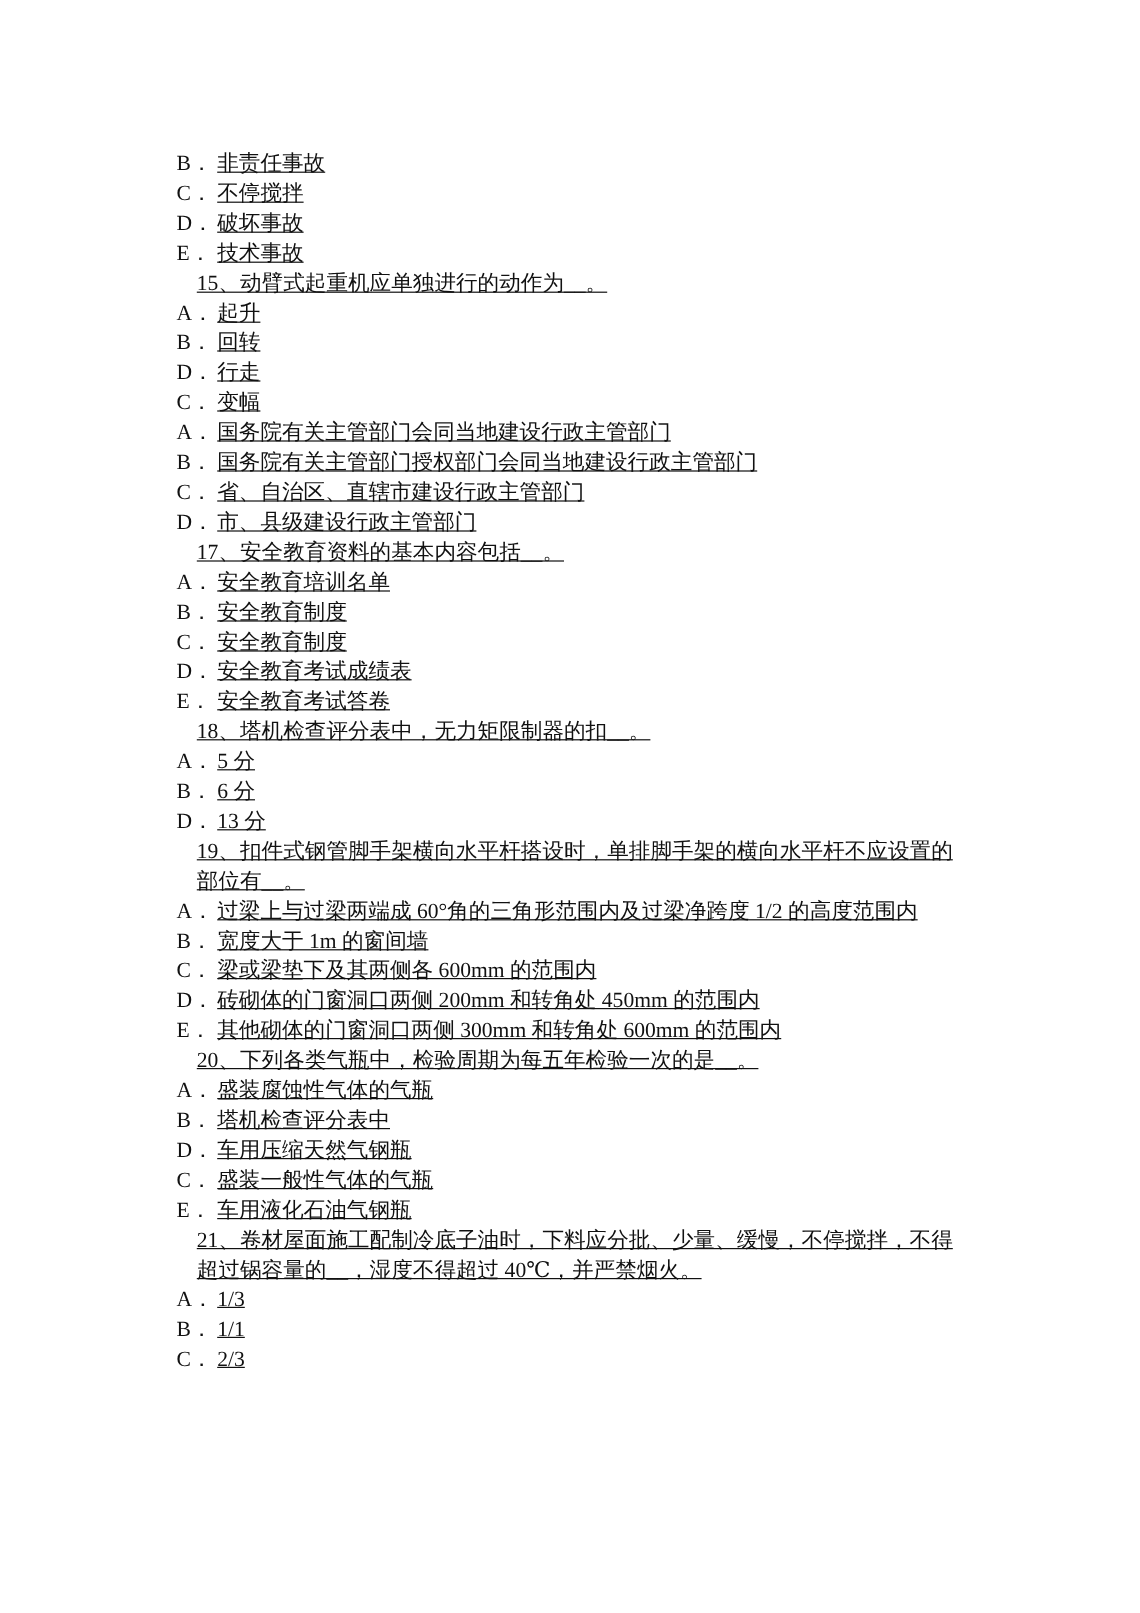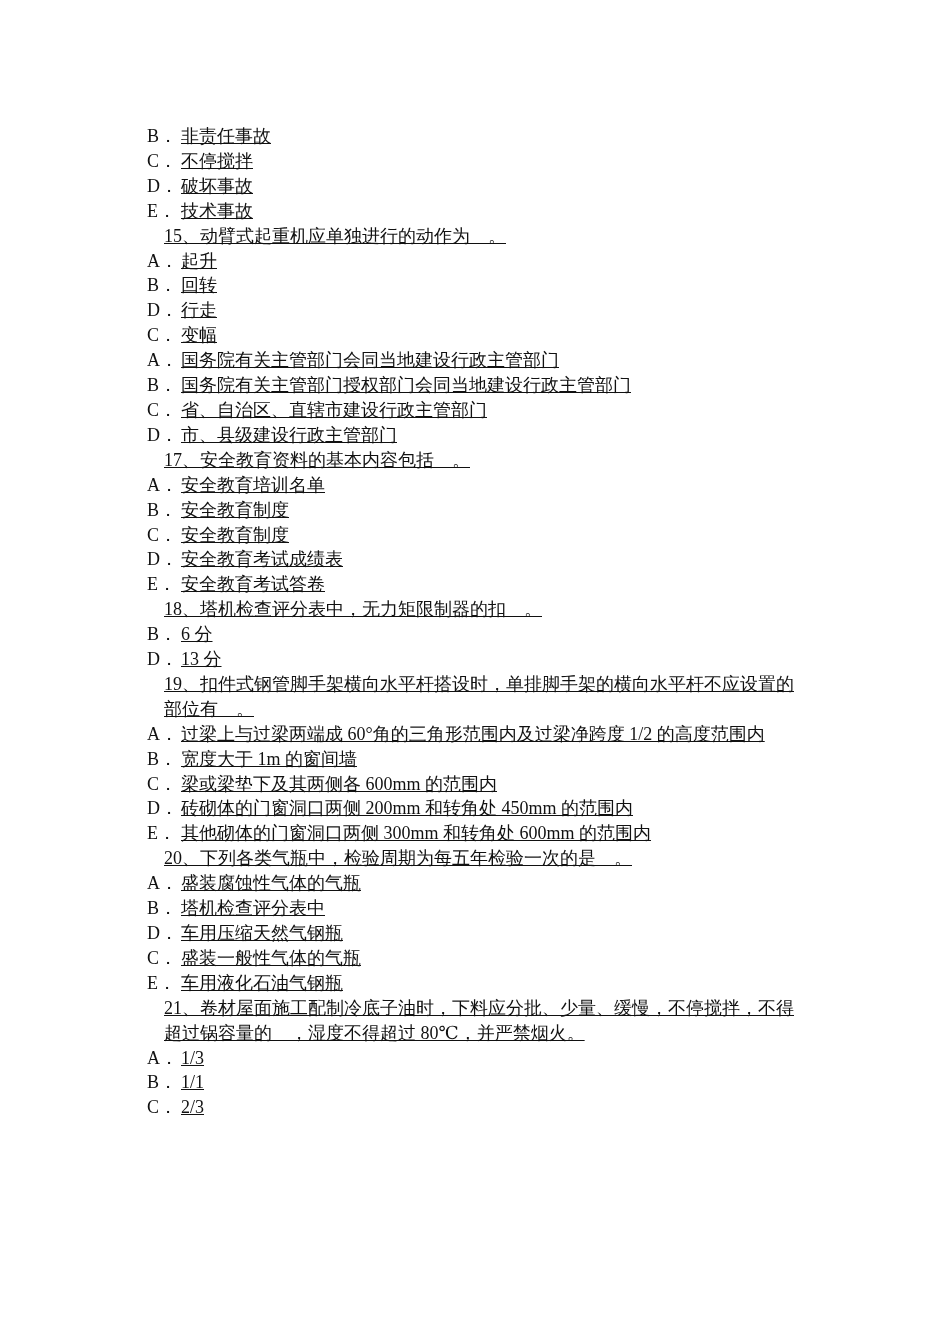--- a/index.html
+++ b/index.html
@@ -42,35 +42,36 @@
   <div class="line option"><span class="opt-letter">D．</span><span>市、县级建设行政主管部门</span></div>
 
   <div class="line question"><span>17、</span><span>安全教育资料的基本内容包括__。</span></div>
   <div class="line option"><span class="opt-letter">A．</span><span>安全教育培训名单</span></div>
   <div class="line option"><span class="opt-letter">B．</span><span>安全教育制度</span></div>
   <div class="line option"><span class="opt-letter">C．</span><span>安全教育制度</span></div>
   <div class="line option"><span class="opt-letter">D．</span><span>安全教育考试成绩表</span></div>
   <div class="line option"><span class="opt-letter">E．</span><span>安全教育考试答卷</span></div>
 
   <div class="line question"><span>18、</span><span>塔机检查评分表中，无力矩限制器的扣__。</span></div>
+  <div class="line option"><span class="opt-letter">A．</span><span>5 分</span></div>
   <div class="line option"><span class="opt-letter">B．</span><span>6 分</span></div>
   <div class="line option"><span class="opt-letter">D．</span><span>13 分</span></div>
 
   <div class="line question"><span>19、</span><span>扣件式钢管脚手架横向水平杆搭设时，单排脚手架的横向水平杆不应设置的部位有__。</span></div>
   <div class="line option"><span class="opt-letter">A．</span><span>过梁上与过梁两端成 60°角的三角形范围内及过梁净跨度 1/2 的高度范围内</span></div>
   <div class="line option"><span class="opt-letter">B．</span><span>宽度大于 1m 的窗间墙</span></div>
   <div class="line option"><span class="opt-letter">C．</span><span>梁或梁垫下及其两侧各 600mm 的范围内</span></div>
   <div class="line option"><span class="opt-letter">D．</span><span>砖砌体的门窗洞口两侧 200mm 和转角处 450mm 的范围内</span></div>
   <div class="line option"><span class="opt-letter">E．</span><span>其他砌体的门窗洞口两侧 300mm 和转角处 600mm 的范围内</span></div>
 
   <div class="line question"><span>20、</span><span>下列各类气瓶中，检验周期为每五年检验一次的是__。</span></div>
   <div class="line option"><span class="opt-letter">A．</span><span>盛装腐蚀性气体的气瓶</span></div>
   <div class="line option"><span class="opt-letter">B．</span><span>塔机检查评分表中</span></div>
   <div class="line option"><span class="opt-letter">D．</span><span>车用压缩天然气钢瓶</span></div>
   <div class="line option"><span class="opt-letter">C．</span><span>盛装一般性气体的气瓶</span></div>
   <div class="line option"><span class="opt-letter">E．</span><span>车用液化石油气钢瓶</span></div>
 
-  <div class="line question"><span>21、</span><span>卷材屋面施工配制冷底子油时，下料应分批、少量、缓慢，不停搅拌，不得超过锅容量的__，湿度不得超过 80℃，并严禁烟火。</span></div>
+  <div class="line question"><span>21、</span><span>卷材屋面施工配制冷底子油时，下料应分批、少量、缓慢，不停搅拌，不得超过锅容量的__，湿度不得超过 40℃，并严禁烟火。</span></div>
   <div class="line option"><span class="opt-letter">A．</span><span>1/3</span></div>
   <div class="line option"><span class="opt-letter">B．</span><span>1/1</span></div>
   <div class="line option"><span class="opt-letter">C．</span><span>2/3</span></div>
 
 </div>
 
 </body></html>

